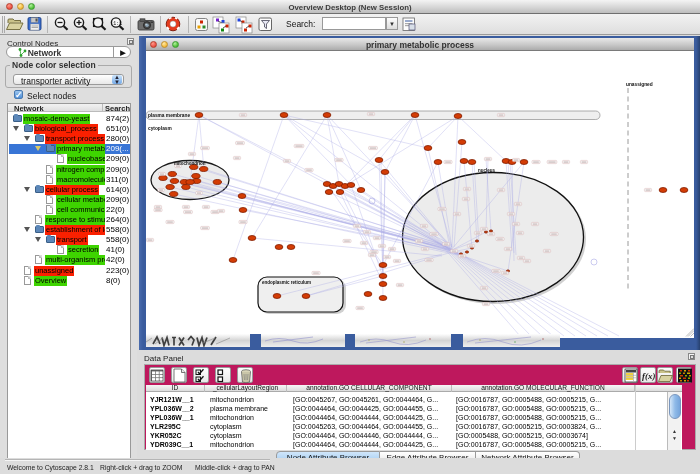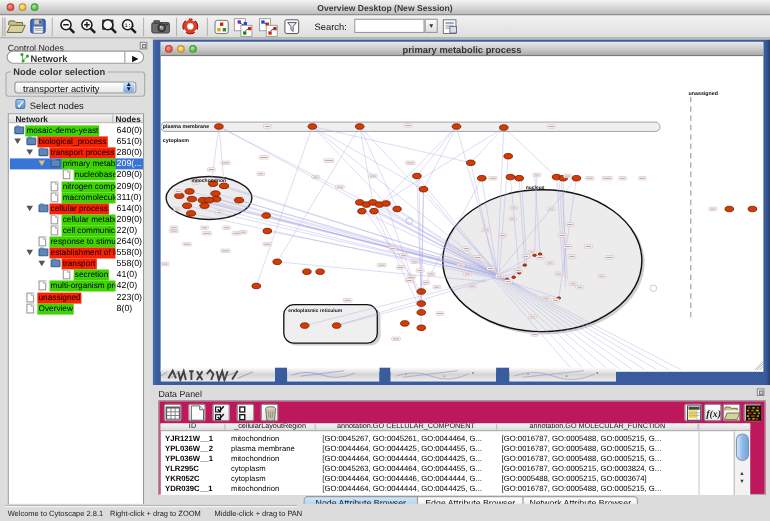--- a/index.html
+++ b/index.html
@@ -205,28 +205,28 @@
     <div class="abs" id="combo">transporter activity
       <div class="abs" style="right:1px;top:0px;width:10px;height:9px;border-radius:2px;background:linear-gradient(#cde4fa,#74aae8);"></div>
       <div class="abs" style="right:3px;top:-1px;font-size:6px;color:#223;">▲</div>
       <div class="abs" style="right:3px;top:4px;font-size:6px;color:#223;">▼</div>
     </div>
     <div class="abs" id="checkbox">✓</div>
     <div class="abs" id="checkbox-label">Select nodes</div>
     <div class="abs" id="tree">
       <div class="abs" id="tree-head">
         <div class="abs" style="left:6px;">Network</div>
-        <div class="abs" style="left:97px;">Nodes</div>
+        <div class="abs" style="left:97px;">Search</div>
         <div class="abs" style="left:94px;top:0;width:1px;height:8px;background:#bbb;"></div>
       </div>
       <div id="rows">
         <div class="trow" style="top:10px;">
           <div class="folder" style="left:4px;"></div>
           <div class="lab green" style="left:14px;max-width:82px;overflow:hidden;">mosaic-demo-yeast</div>
-          <div class="val" style="">640(0)</div>
+          <div class="val" style="">874(2)</div>
         </div>
         <div class="trow" style="top:20.1px;">
           <div class="arr" style="left:4px;"></div>
           <div class="folder" style="left:15px;"></div>
           <div class="lab red" style="left:25px;max-width:71px;overflow:hidden;">biological_process</div>
           <div class="val" style="">651(0)</div>
         </div>
         <div class="trow" style="top:30.2px;">
           <div class="arr" style="left:15px;"></div>
           <div class="folder" style="left:26px;"></div>

